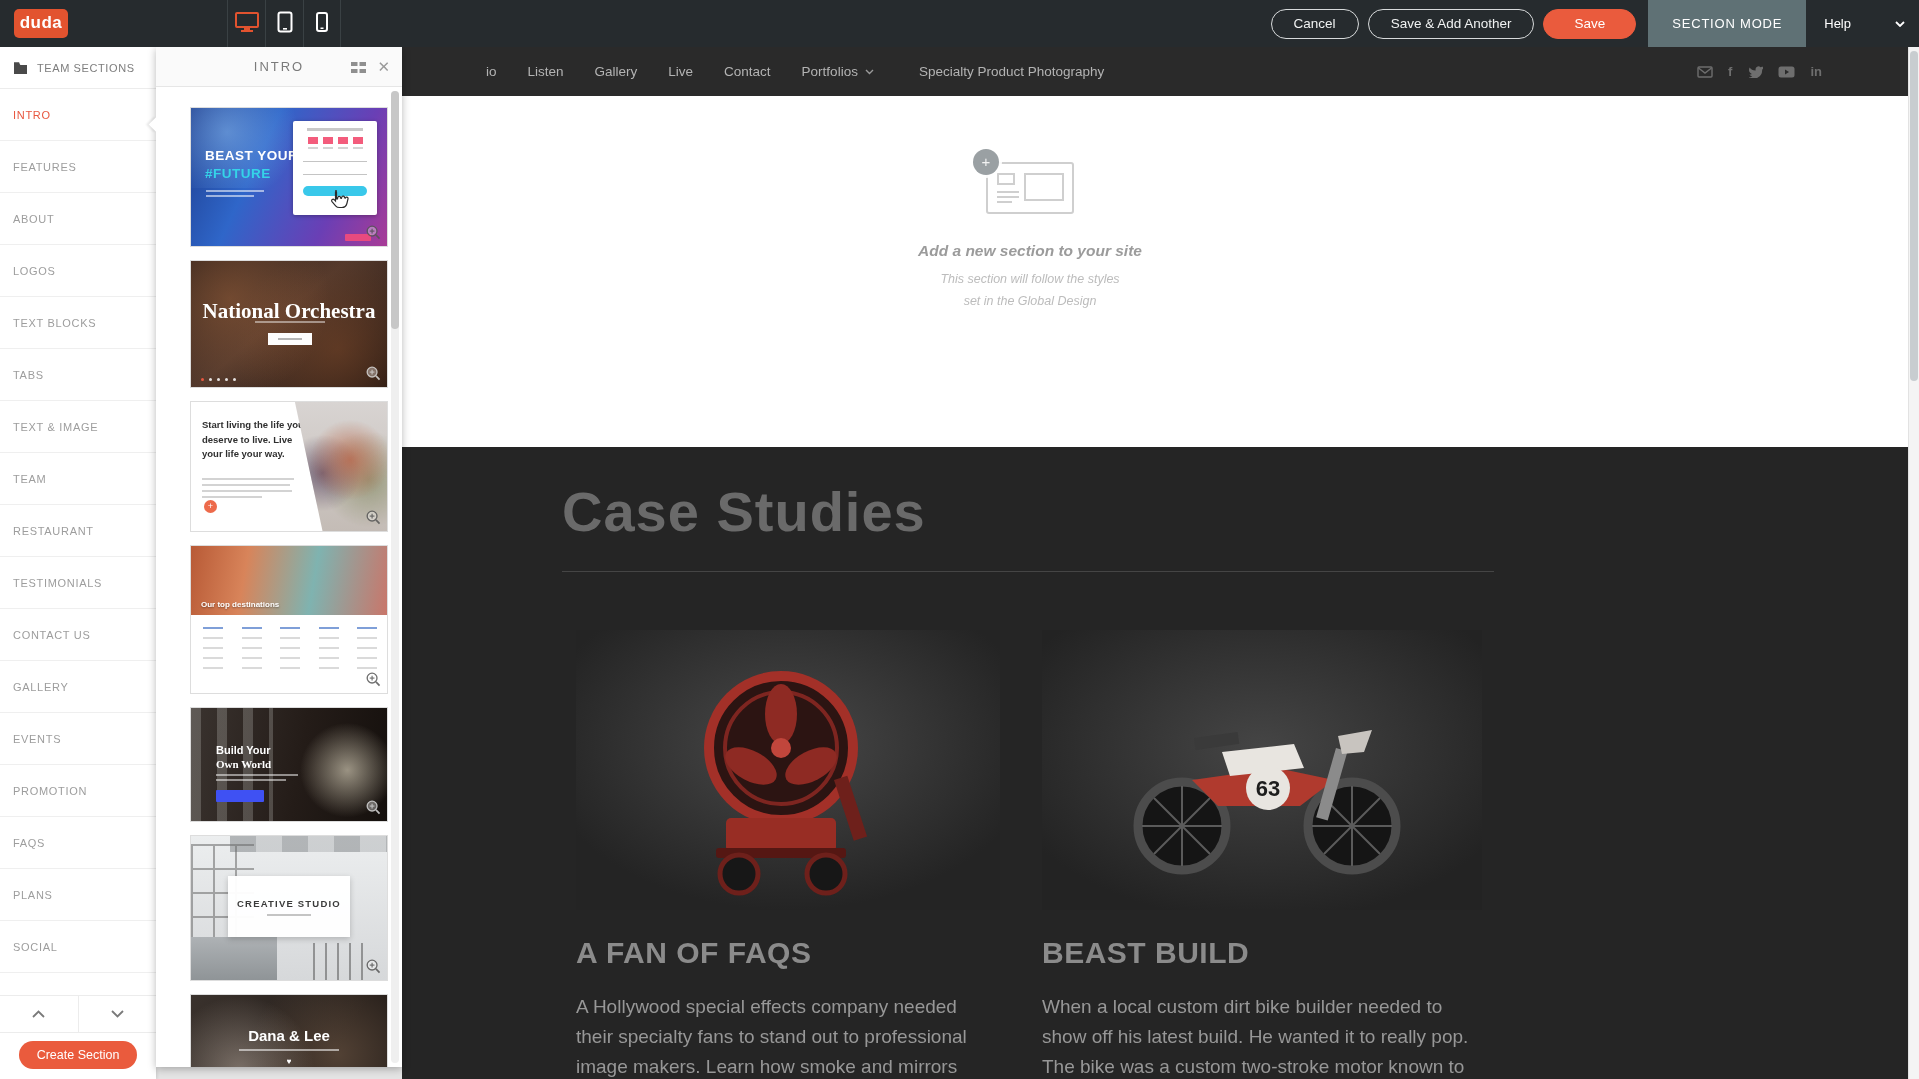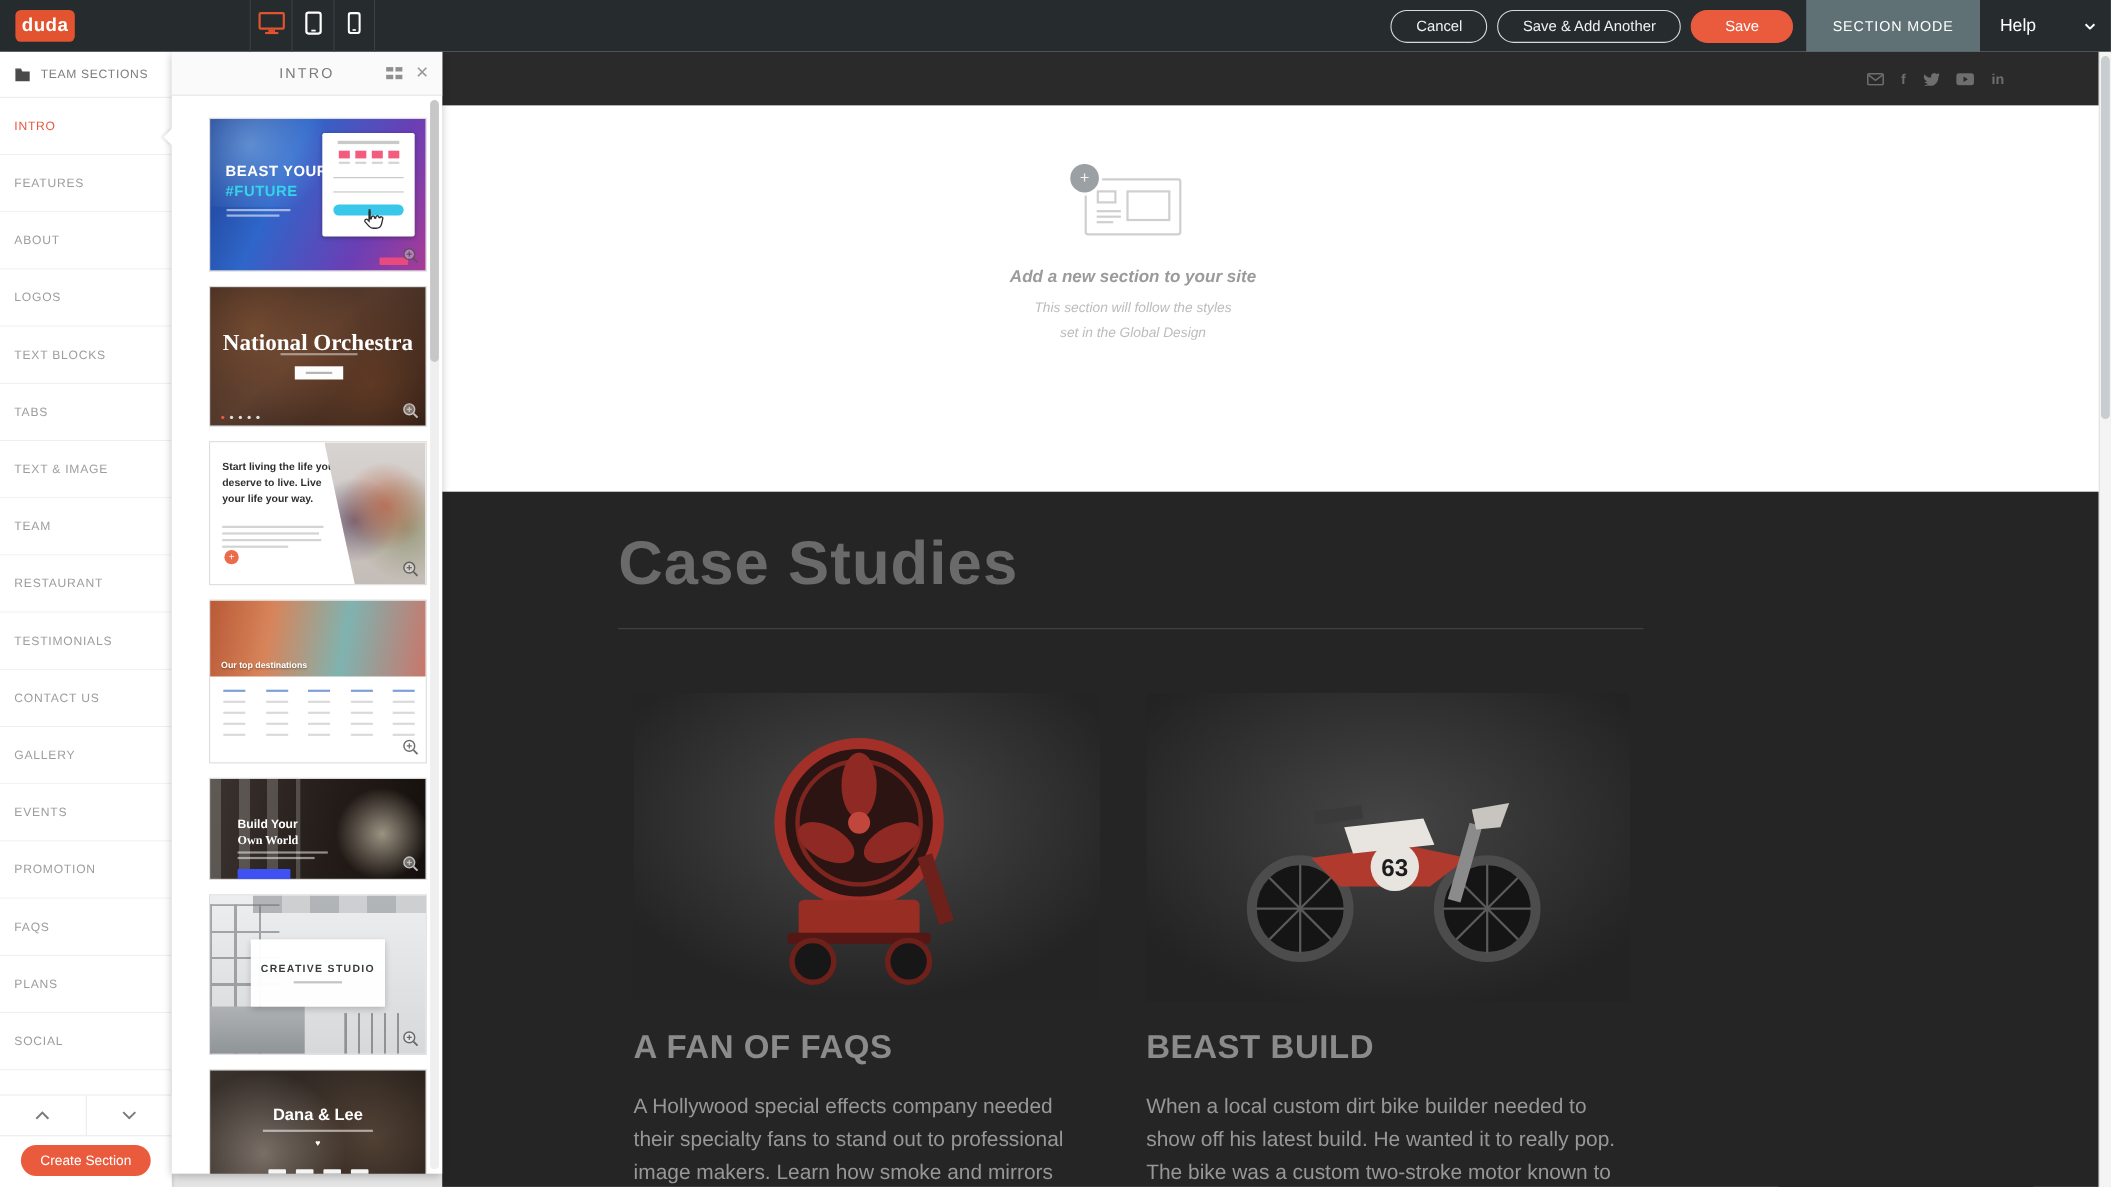--- a/index.html
+++ b/index.html
@@ -15,21 +15,21 @@
   .dev-btn:last-child { border-right:1px solid #3a4144; }
   #topbar-right { position:absolute; right:0; top:0; height:47px; display:flex; align-items:center; }
   .pill { height:30px; border-radius:16px; font-size:13.5px; padding:0 22px; line-height:28px; cursor:pointer; }
   .pill.ghost { border:1px solid #d7dadb; color:#f0f2f2; background:transparent; }
   .pill.solid { background:#ea5b3d; color:#fff; border:1px solid #ea5b3d; }
   #btn-cancel { margin-right:9px; }
   #btn-save-add { margin-right:9px; }
   #btn-save { margin-right:12px; padding:0 30px; }
   #mode-badge { height:47px; background:#5f7175; color:#fff; font-size:13px; letter-spacing:.8px;
     display:flex; align-items:center; padding:0 24px; }
-  #help { display:flex; align-items:center; color:#fff; font-size:16px; padding:0 14px 0 18px; cursor:pointer; }
+  #help { display:flex; align-items:center; color:#fff; font-size:13px; padding:0 14px 0 18px; cursor:pointer; }
   #help svg { margin-left:44px; }
 
   
   #sidebar { position:absolute; left:0; top:47px; width:156px; bottom:0; background:#fff; z-index:12;
     box-shadow:1px 0 3px rgba(0,0,0,.12); }
   #sb-header { height:42px; display:flex; align-items:center; padding-left:13px; color:#7d7d7d;
     font-size:11px; letter-spacing:.6px; border-bottom:1px solid #ececec; }
   #sb-header svg { margin-right:9px; }
   .sb-item { height:52px; display:flex; align-items:center; padding-left:13px; font-size:11px;
     letter-spacing:.7px; color:#9d9d9d; border-bottom:1px solid #efefef; cursor:pointer; background:#fff; }
@@ -108,21 +108,21 @@
   #t-dest { height:149px; background:#fff; }
   #t-dest .img { position:absolute; left:0; top:0; right:0; height:47%;
     background:linear-gradient(100deg,#b85a36 0%,#d8845a 28%,#7fb3b0 62%,#c9766a 100%); }
   #t-dest .img span { position:absolute; left:10px; bottom:6px; color:#fff; font-weight:800; font-size:8px;
     text-shadow:0 1px 2px rgba(0,0,0,.4); }
   #t-dest .cols { position:absolute; left:12px; top:55%; right:10px; display:flex; justify-content:space-between; }
   #t-dest .col i { display:block; width:20px; height:2px; background:#dadada; margin-bottom:8px; }
   #t-dest .col i.h { background:#7f9fd8; }
 
   
-  #t-world { height:93px; background:linear-gradient(100deg,#3a332f 0%,#241c18 55%,#15100d 100%); }
+  #t-world { height:115px; background:linear-gradient(100deg,#3a332f 0%,#241c18 55%,#15100d 100%); }
   #t-world .win { position:absolute; left:0; top:0; bottom:0; width:42%;
     background:repeating-linear-gradient(90deg, rgba(190,190,185,.28) 0 10px, rgba(0,0,0,0) 10px 26px); }
   #t-world .couple { position:absolute; right:0; top:0; bottom:0; width:45%;
     background:radial-gradient(circle at 55% 55%, rgba(196,188,168,.75), rgba(196,188,168,0) 60%); }
   #t-world .l1,#t-world .l2 { position:absolute; left:25px; color:#fff; font-weight:800; font-size:11px; }
   #t-world .l1 { top:36px; } #t-world .l2 { top:50px;font-family:Liberation Serif, serif; }
   #t-world .p i { position:absolute; left:25px; height:2px; background:rgba(255,255,255,.5); display:block; }
   #t-world .btn { position:absolute; left:25px; top:82px; width:48px; height:12px; background:#3f51f3; border-radius:1px; }
 
   
@@ -505,20 +505,34 @@
         </div>
     </div>
 
   </div>
   <div class="panel-scroll"></div>
   <div class="panel-thumbnail-bar"></div>
 </div>
 
 <div id="canvas">
   <div id="site-nav">
+    <div id="nav-items">
+      <span class="nav-link">io</span>
+      <span class="nav-link">Listen</span>
+      <span class="nav-link">Gallery</span>
+      <span class="nav-link">Live</span>
+      <span class="nav-link">Contact</span>
+      <span class="nav-link">
+        <span>Portfolios</span>
+        <svg width="9" height="6" viewBox="0 0 9 6">
+            <polyline points="1,1 4.5,4.5 8,1" fill="none" stroke="#9a9a9a" stroke-width="1.4"></polyline>
+          </svg>
+      </span>
+      <span class="nav-link" style="margin-left:14px">Specialty Product Photography</span>
+    </div>
     <div id="nav-social">
       <span class="soc">
         <svg width="16" height="12" viewBox="0 0 16 12">
             <rect x="1" y="1" width="14" height="10" rx="1" fill="none" stroke="#6e6e6e" stroke-width="1.4"></rect>
             <polyline points="1.5,2 8,7 14.5,2" fill="none" stroke="#6e6e6e" stroke-width="1.4"></polyline>
           </svg>
       </span>
       <span class="soc">f</span>
       <span class="soc">
         <svg width="16" height="13" viewBox="0 0 16 13">

